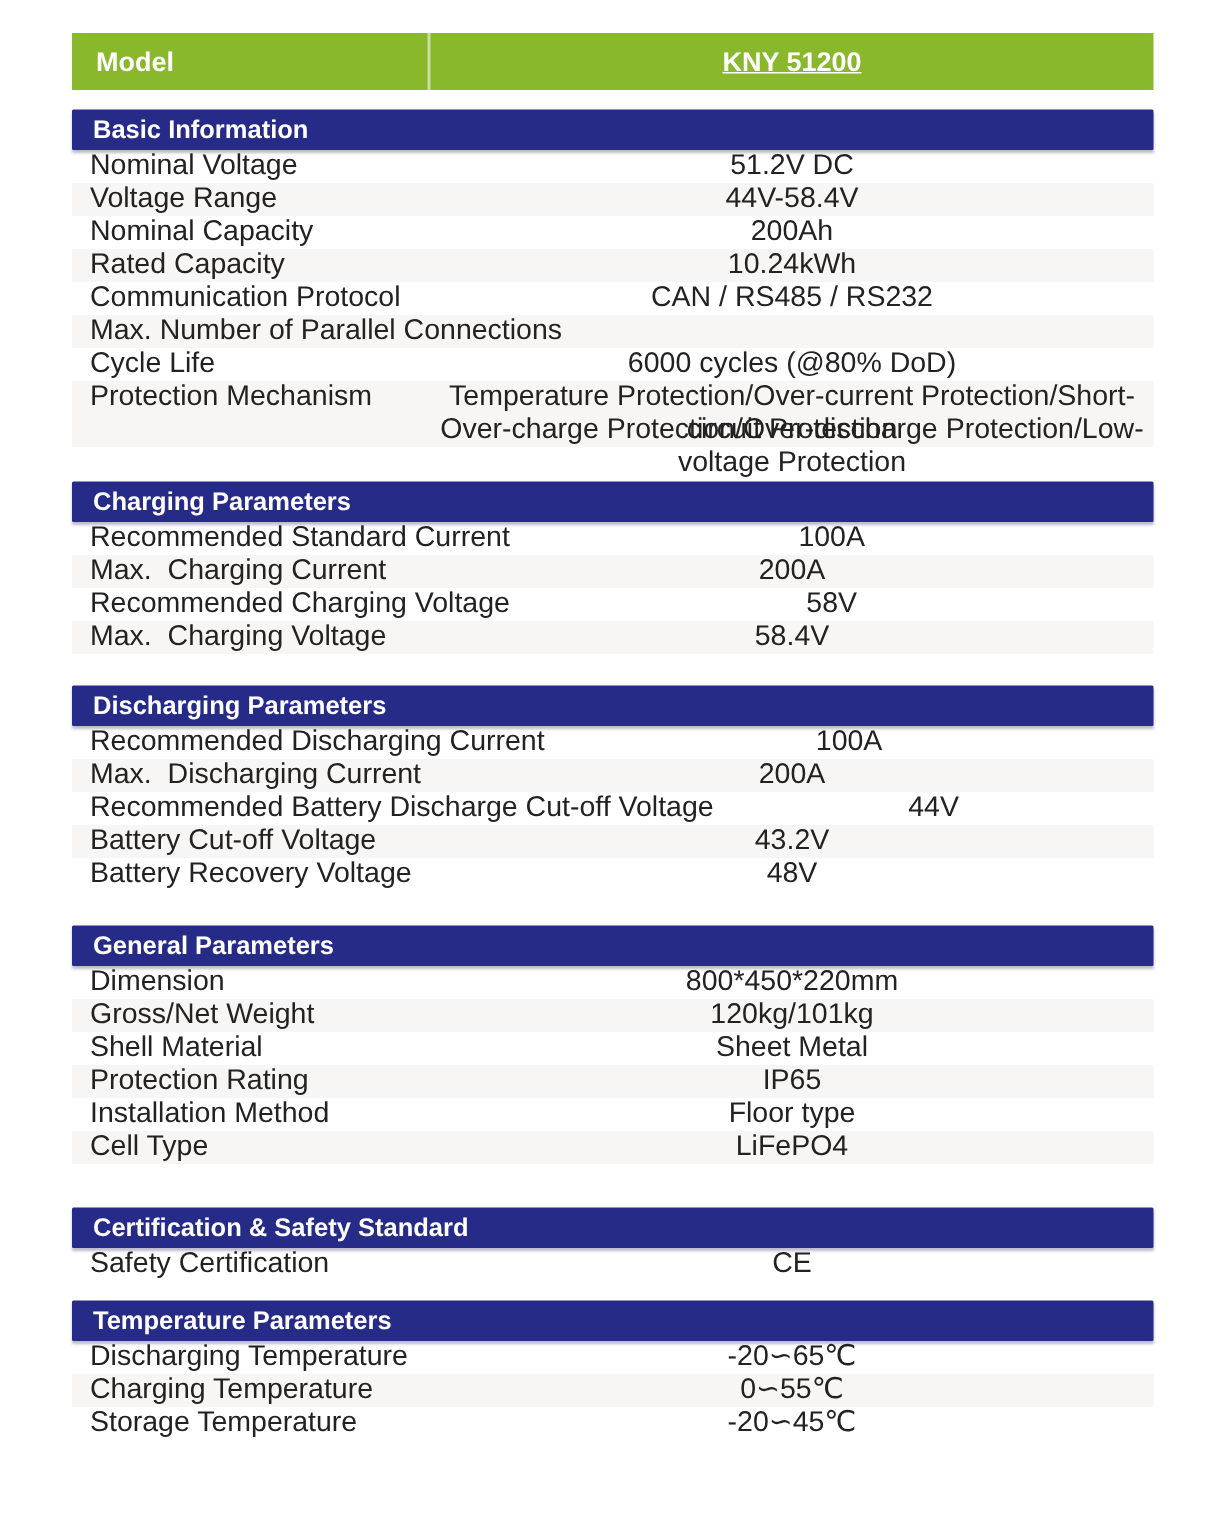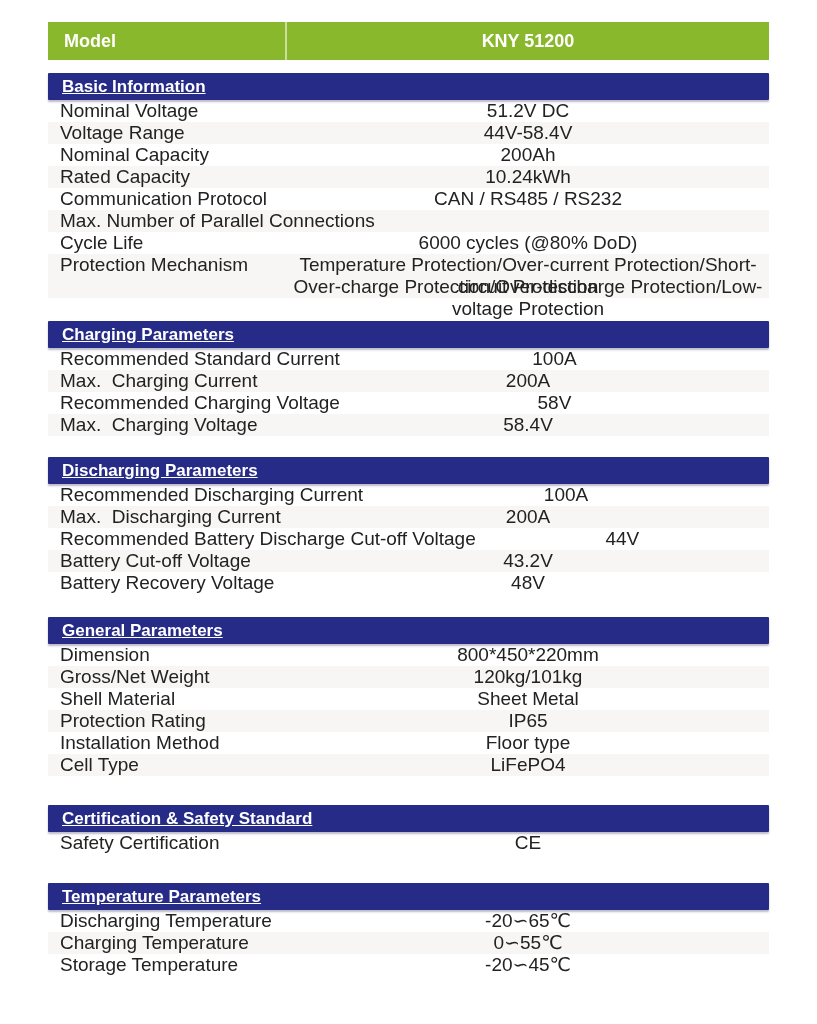--- a/index.html
+++ b/index.html
@@ -36,43 +36,43 @@
     display: flex;
     align-items: center;
     padding-left: 16px;
     border-right: 2px solid rgba(255,255,255,0.55);
   }
   .model-bar-right {
     flex: 1;
     display: flex;
     align-items: center;
     justify-content: center;
+    text-decoration: underline;
   }
 
   
   .section.s0 { margin-top: 13px; }
   .section.s1 { margin-top: 23px; }
   .section.s2 { margin-top: 21px; }
   .section.s3 { margin-top: 23px; }
   .section.s4 { margin-top: 29px; }
-  .section.s5 { margin-top: 29px; }
+  .section.s5 { margin-top: 13px; }
 
   .section-header {
     height: 27px;
     line-height: 27px;
     background: var(--blue, #252b87);
     color: #ffffff;
     font-weight: bold;
     font-size: 17px;
     padding-left: 14px;
     border-radius: 1px;
     box-shadow: 0 2px 2px rgba(30, 30, 80, 0.30);
     position: relative;
     z-index: 1;
-    text-decoration: underline;
   }
 
   .rows { position: relative; z-index: 0; }
   .row {
     display: flex;
     height: 22px;
     line-height: 22px;
     font-size: 19px;
     color: #222222;
   }

